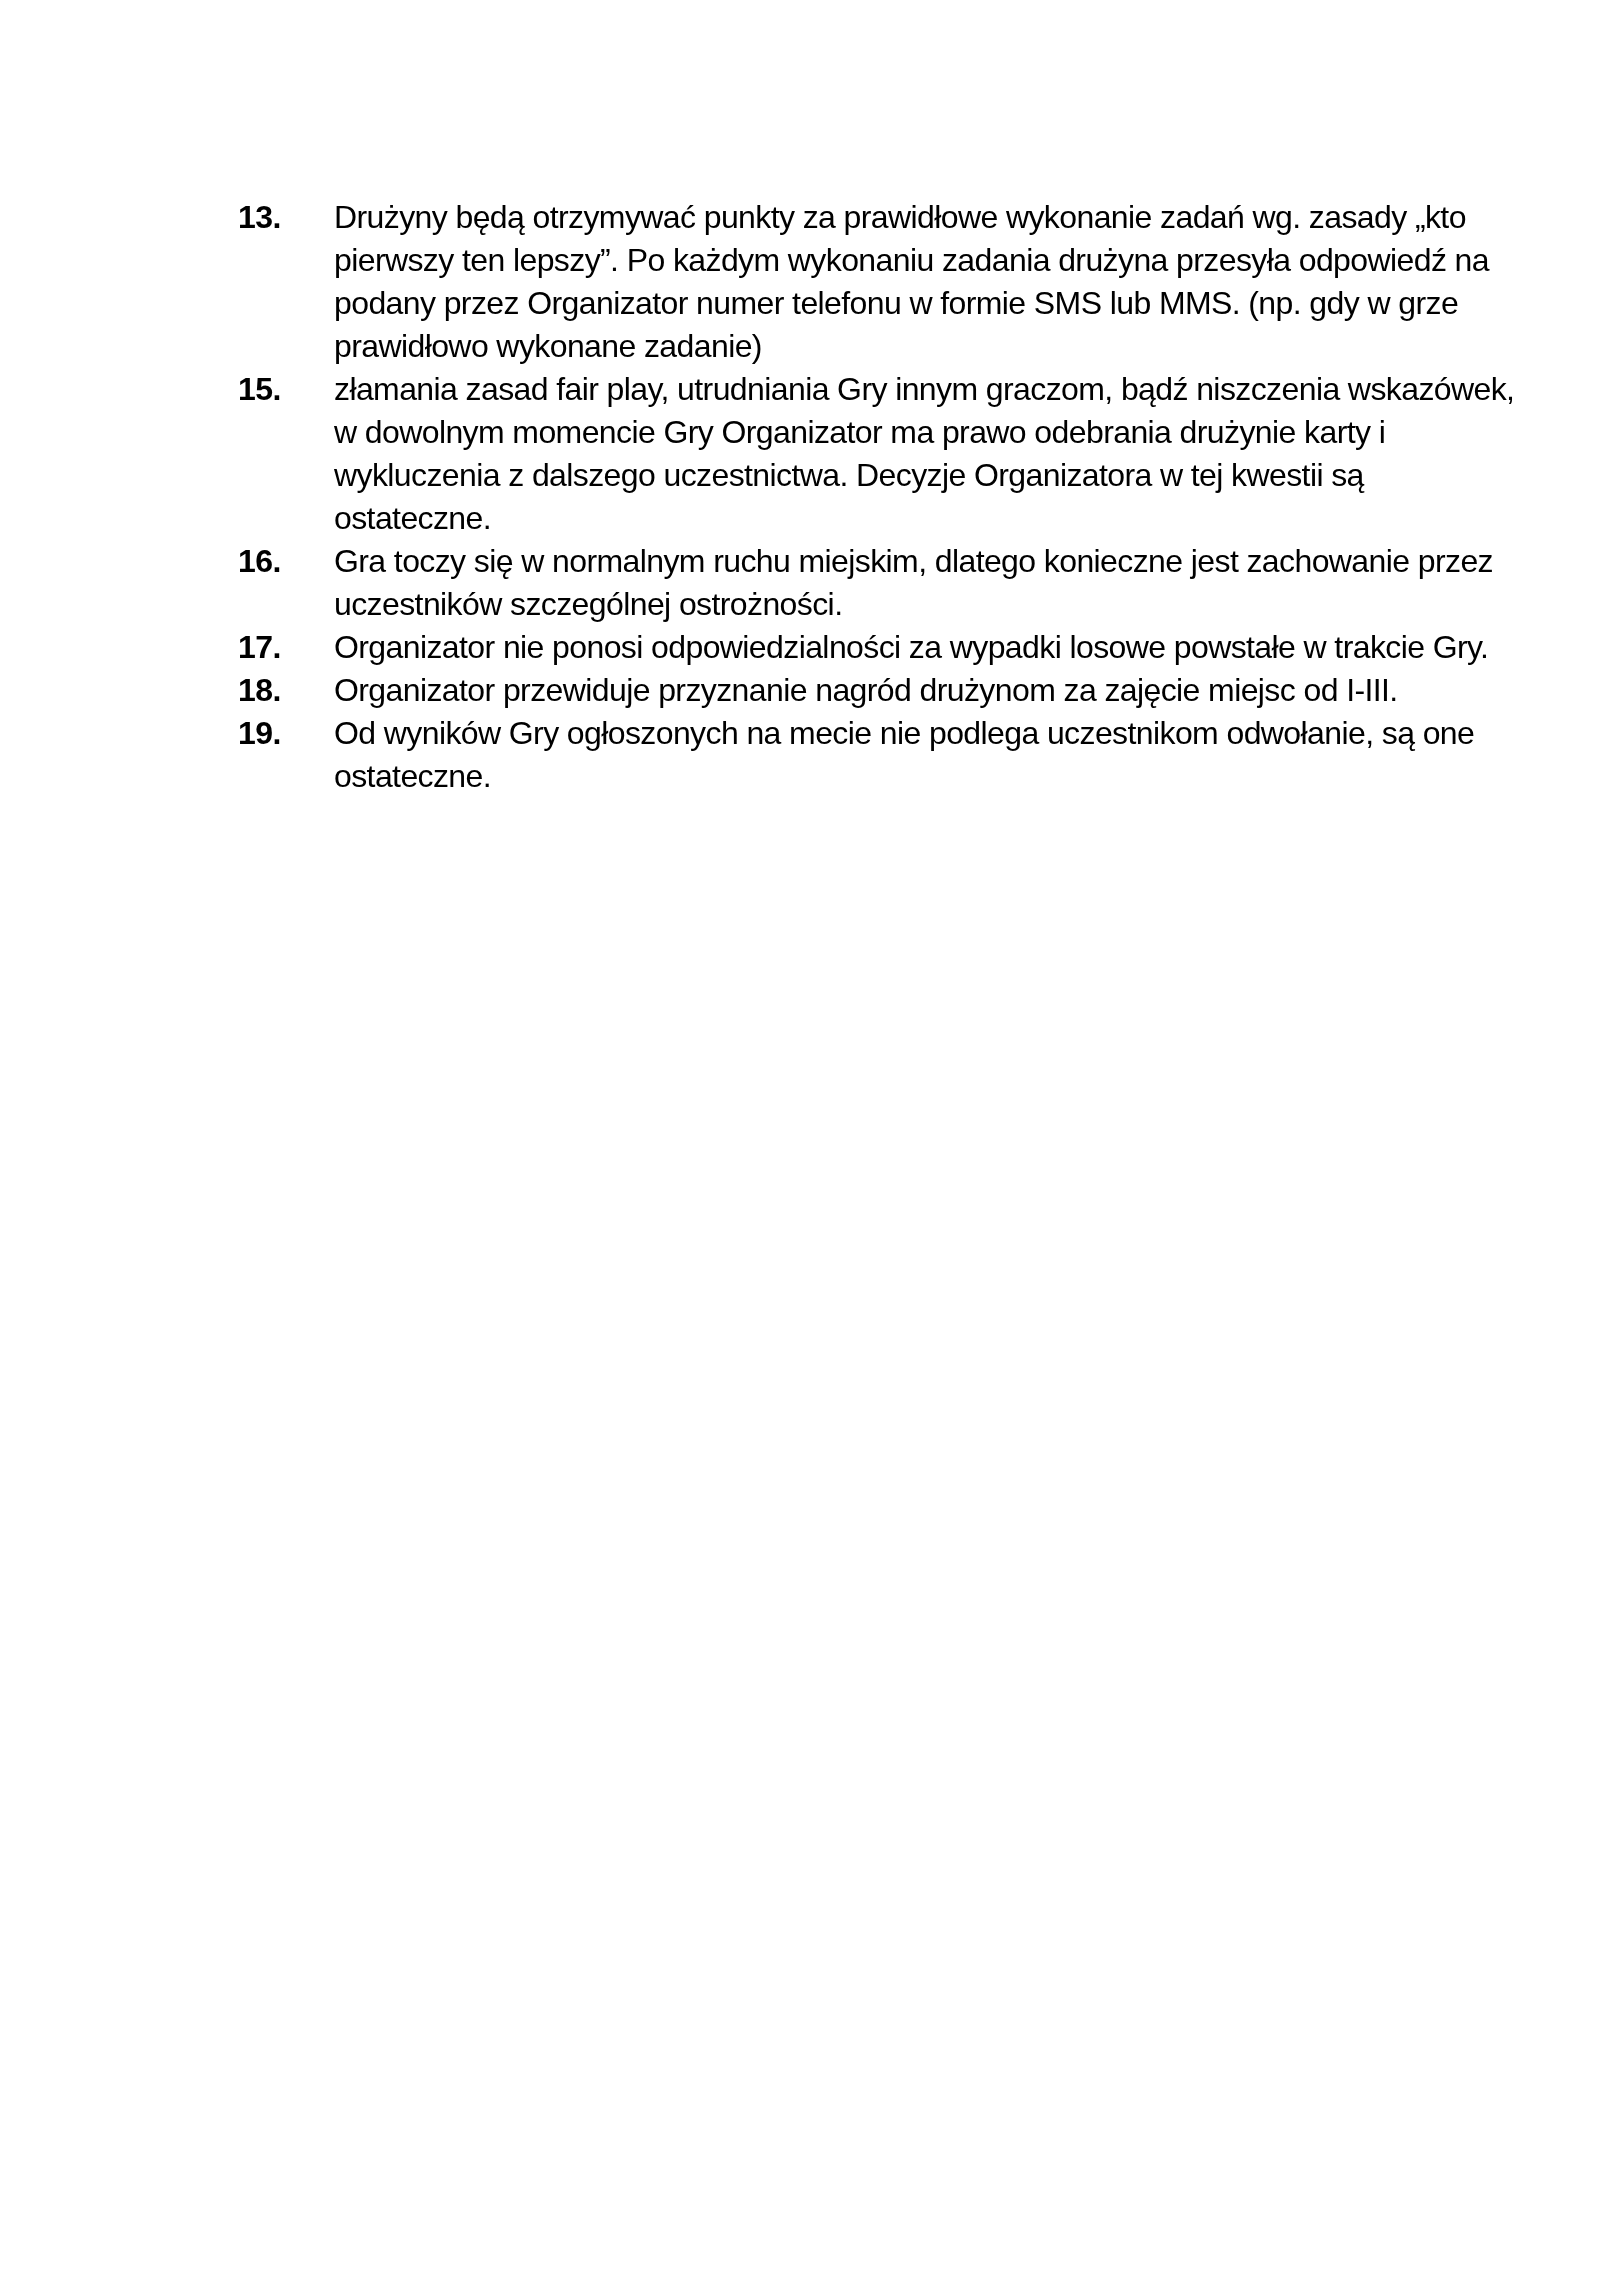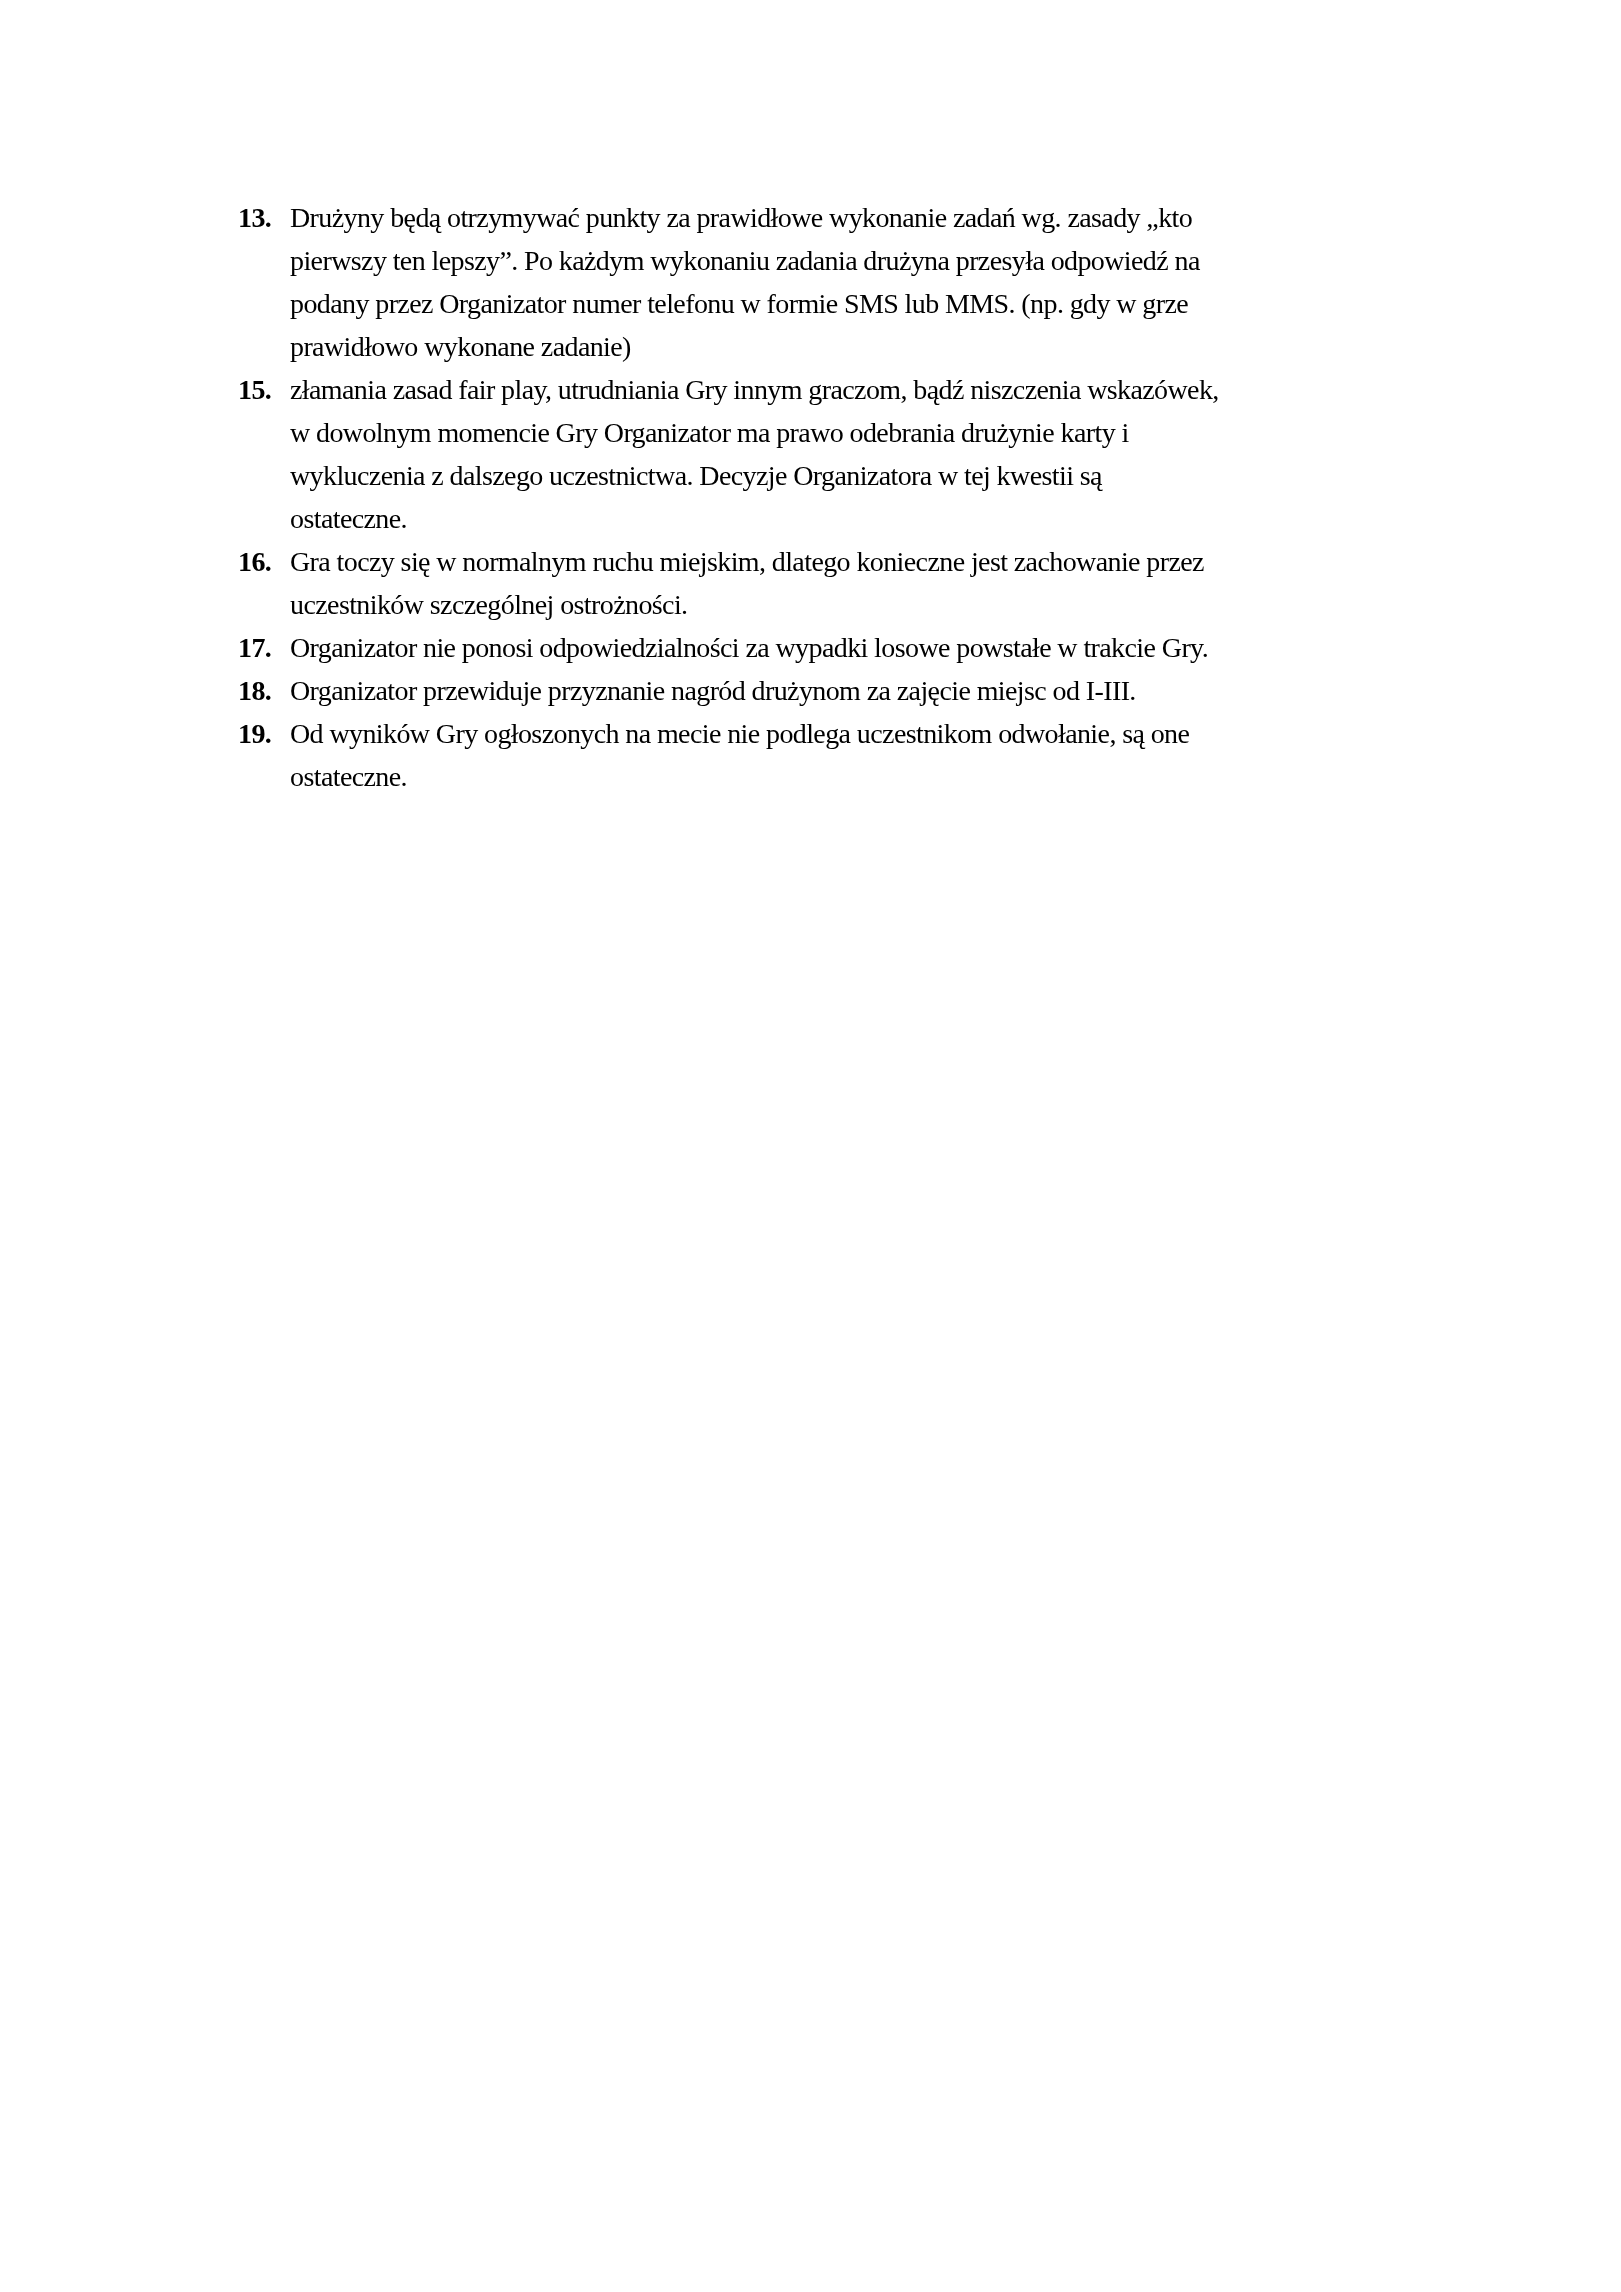--- a/index.html
+++ b/index.html
@@ -6,22 +6,22 @@
     margin: 0;
     padding: 0;
     background: #ffffff;
   }
   .page {
     position: relative;
     width: 1621px;
     height: 1872px;
     background: #ffffff;
     overflow: hidden;
-    font-family: Liberation Serif, serif;
-    font-size: 28px;
+    font-family: Liberation Sans, sans-serif;
+    font-size: 32px;
     line-height: 43px;
     letter-spacing: -0.6px;
     color: #000000;
   }
   ol.rules-list {
     position: absolute;
     left: 238px;
     top: 196px;
     width: 1274px;
     margin: 0;
@@ -33,20 +33,21 @@
     padding-left: 52px;
   }
   .item-number {
     position: absolute;
     left: 0;
     top: 0;
     font-weight: bold;
   }
   .text-line {
     white-space: nowrap;
+    margin-left: 44px;
   }
 </style>
 </head>
 <body>
 
 <div class="page">
   <ol class="rules-list">
 
     <li class="rule-item">
       <span class="item-number">13.</span>

